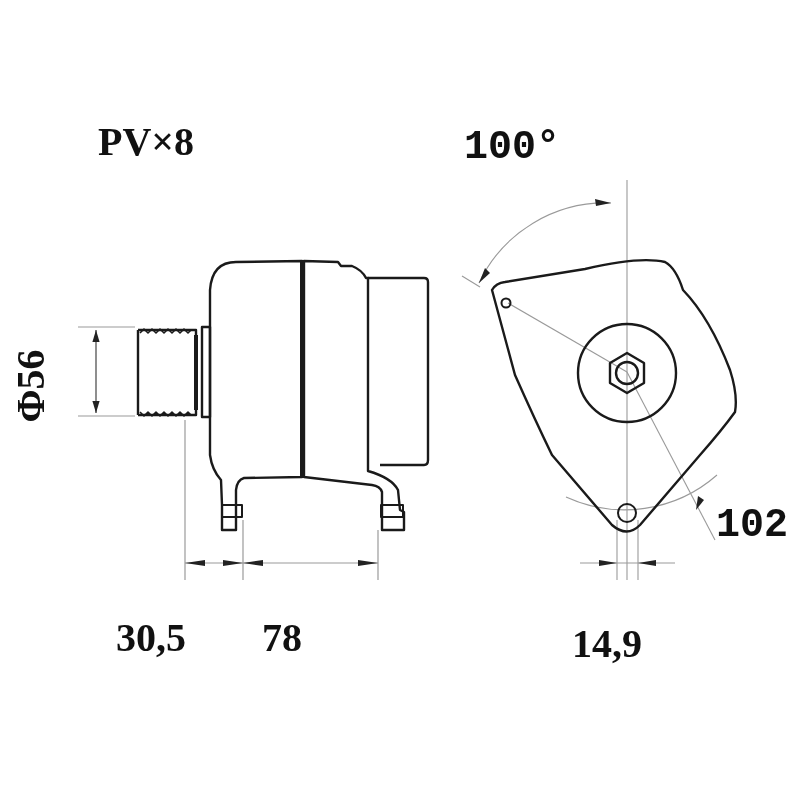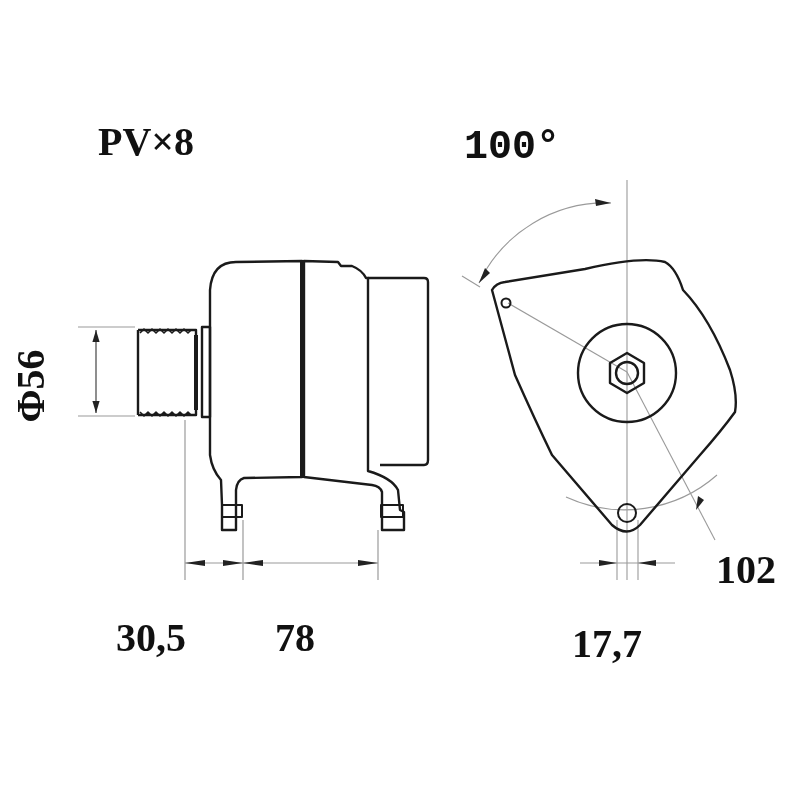--- a/index.html
+++ b/index.html
@@ -79,16 +79,16 @@
     <circle cx="627" cy="513" r="9" stroke-width="2"></circle>
     <circle cx="627" cy="373" r="49"></circle>
     <polygon points="627,353 644,363 644,383 627,393 610,383 610,363"></polygon>
     <circle cx="627" cy="373" r="11"></circle>
   </g>
 </svg>
 
 <div class="lbl" style="left:98px;top:122px;">PV×8</div>
 <div class="lbl" style="left:464px;top:128px;font-family:Liberation Mono, monospace;">100°</div>
 <div class="lbl" style="left:-14px;top:366px;transform:rotate(-90deg);transform-origin:center;width:90px;text-align:center;">Φ56</div>
-<div class="lbl" style="left:716px;top:550px;">102</div>
+<div class="lbl" style="left:716px;top:506px;font-family:Liberation Mono, monospace;">102</div>
 <div class="lbl" style="left:116px;top:618px;">30,5</div>
-<div class="lbl" style="left:275px;top:618px;">78</div>
-<div class="lbl" style="left:572px;top:624px;">17,7</div>
+<div class="lbl" style="left:262px;top:618px;">78</div>
+<div class="lbl" style="left:572px;top:624px;">14,9</div>
 
 </body></html>

